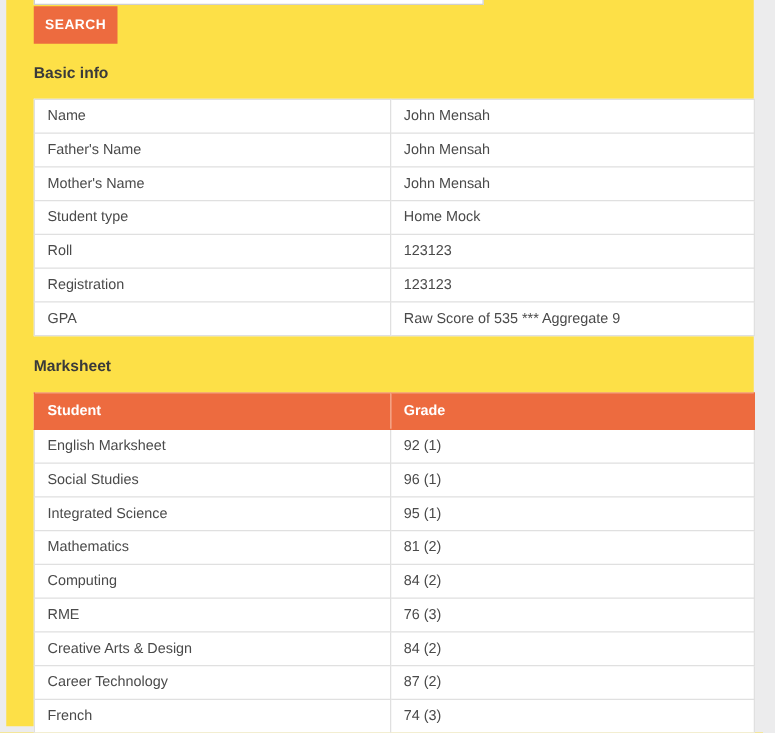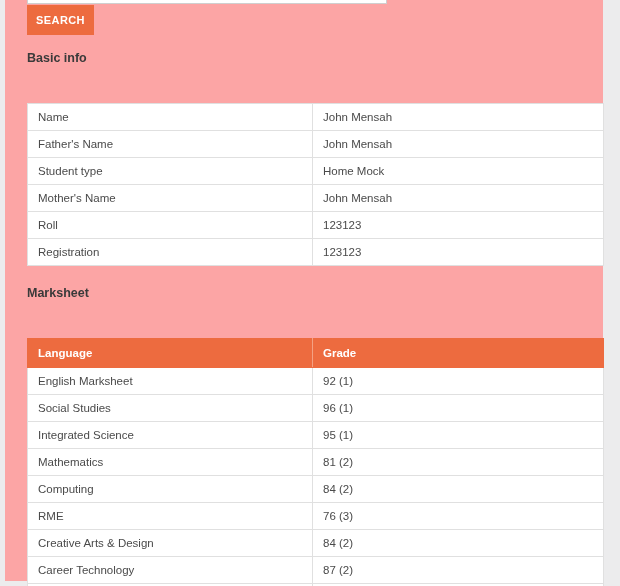--- a/index.html
+++ b/index.html
@@ -14,21 +14,21 @@
     font-family: "Liberation Sans", sans-serif;
     overflow: hidden;
     position: relative;
   }
   .page-card {
     position: absolute;
     left: 5px;
     top: 0;
     width: 598px;
     height: 581px;
-    background: #fca5a5;
+    background: #fde047;
     box-sizing: border-box;
   }
 
   
   .search-field-stub {
     position: absolute;
     left: 22px;
     top: -26px;
     width: 360px;
     height: 30px;
@@ -81,21 +81,20 @@
     position: absolute;
     left: 22px;
     top: 286px;
   }
 
   table.data-table {
     border-collapse: collapse;
     width: 576px;
     table-layout: fixed;
     background: #ffffff;
-    margin-top: 24px;
   }
 
   table.data-table td,
   table.data-table th {
     border: 1px solid #e0e0e0;
     font-size: 11.5px;
     color: #4a4a4a;
     padding: 7px 10px;
     text-align: left;
     font-weight: normal;
@@ -151,48 +150,52 @@
     <tbody>
         <tr>
           <td>Name</td>
           <td>John Mensah</td>
         </tr>
         <tr>
           <td>Father's Name</td>
           <td>John Mensah</td>
         </tr>
         <tr>
+          <td>Mother's Name</td>
+          <td>John Mensah</td>
+        </tr>
+        <tr>
           <td>Student type</td>
           <td>Home Mock</td>
         </tr>
         <tr>
-          <td>Mother's Name</td>
-          <td>John Mensah</td>
-        </tr>
-        <tr>
           <td>Roll</td>
           <td>123123</td>
         </tr>
         <tr>
           <td>Registration</td>
           <td>123123</td>
+        </tr>
+        <tr>
+          <td>GPA</td>
+          <td>Raw Score of 535 *** Aggregate 9</td>
         </tr>
       </tbody>
   </table>
 
   <h3 class="section-heading" id="marksheet-heading">Marksheet</h3>
 
   <table class="data-table" id="marksheet-table">
     <colgroup>
       <col class="col-label">
       <col class="col-value">
     </colgroup>
     <thead>
       <tr>
-        <th>Language</th>
+        <th>Student</th>
         <th>Grade</th>
       </tr>
     </thead>
     <tbody>
         <tr>
           <td>English Marksheet</td>
           <td>92 (1)</td>
         </tr>
         <tr>
           <td>Social Studies</td>

